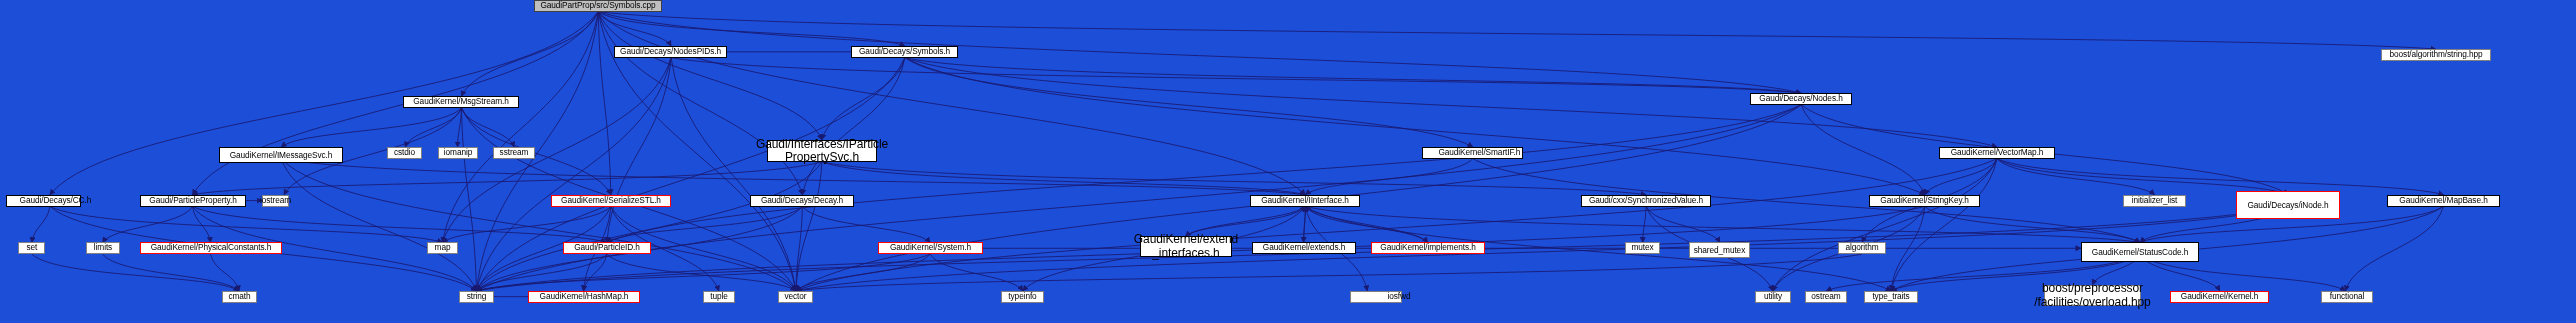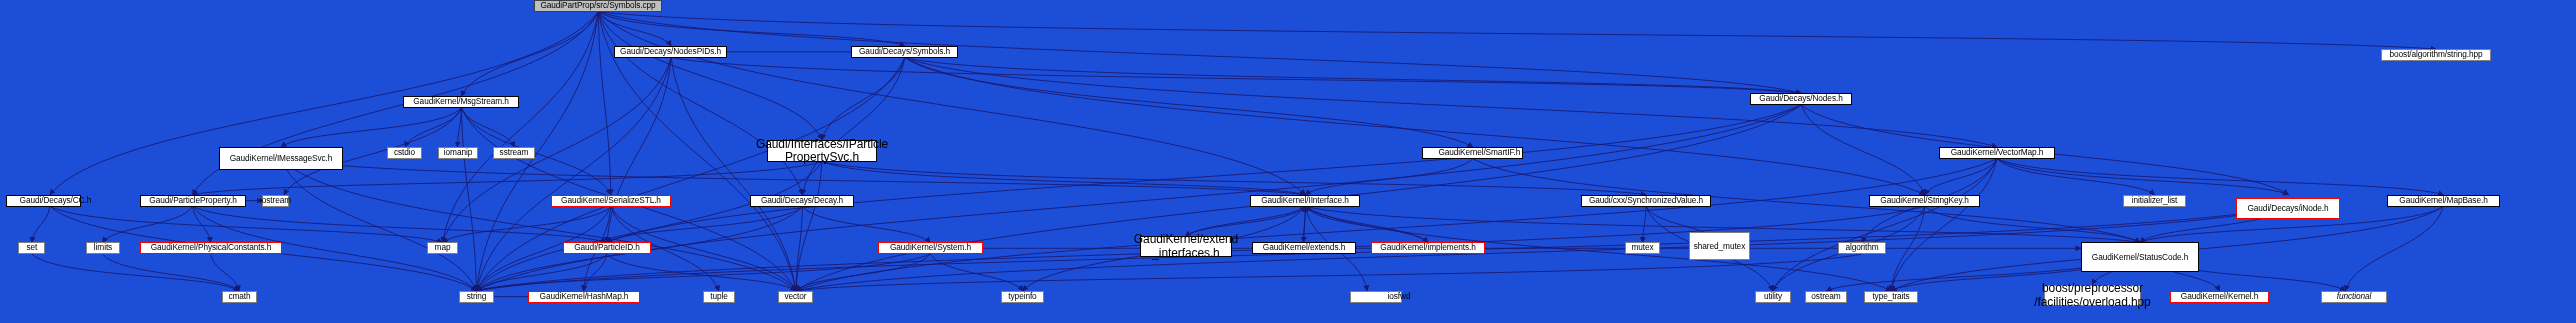--- a/index.html
+++ b/index.html
@@ -185,60 +185,60 @@
   </svg>
   <div id="node-layer">
       <div class="node root" style="left: 534px; top: 0px; width: 128px; height: 11.6px;">GaudiPartProp/src/Symbols.cpp</div>
       <div class="node solid" style="left: 614px; top: 46px; width: 113px; height: 11.6px;">Gaudi/Decays/NodesPIDs.h</div>
       <div class="node solid" style="left: 851px; top: 46px; width: 107px; height: 11.6px;">Gaudi/Decays/Symbols.h</div>
       <div class="node" style="left: 2381px; top: 49px; width: 110px; height: 11.6px;">boost/algorithm/string.hpp</div>
       <div class="node solid" style="left: 1750px; top: 93px; width: 102px; height: 11.6px;">Gaudi/Decays/Nodes.h</div>
       <div class="node solid" style="left: 403px; top: 96px; width: 116px; height: 11.6px;">GaudiKernel/MsgStream.h</div>
       <div class="node solid" style="left: 1422px; top: 147px; width: 101px; height: 11.6px; padding-left: 16px;">GaudiKernel/SmartIF.h</div>
       <div class="node solid" style="left: 1939px; top: 147px; width: 116px; height: 11.6px;">GaudiKernel/VectorMap.h</div>
-      <div class="node solid" style="left: 219px; top: 147px; width: 124px; height: 23px;">GaudiKernel/IMessageSvc.h</div>
+      <div class="node solid" style="left: 219px; top: 147px; width: 124px; height: 16px;">GaudiKernel/IMessageSvc.h</div>
       <div class="node" style="left: 387px; top: 147px; width: 35px; height: 11.6px;">cstdio</div>
       <div class="node" style="left: 438px; top: 147px; width: 40px; height: 11.6px;">iomanip</div>
       <div class="node" style="left: 493px; top: 147px; width: 42px; height: 11.6px;">sstream</div>
       <div class="node solid twoline" style="left: 767px; top: 140px; width: 110px; height: 22px;">Gaudi/Interfaces/IParticle
 PropertySvc.h</div>
       <div class="node solid" style="left: 6.1px; top: 195px; width: 75px; height: 11.6px; padding-left: 26px;">Gaudi/Decays/CC.h</div>
       <div class="node solid" style="left: 140px; top: 195px; width: 106px; height: 11.6px;">Gaudi/ParticleProperty.h</div>
       <div class="node" style="left: 262px; top: 195px; width: 27px; height: 11.6px;">iostream</div>
       <div class="node redborder" style="left: 551px; top: 195px; width: 120px; height: 11.6px;">GaudiKernel/SerializeSTL.h</div>
       <div class="node solid" style="left: 750px; top: 195px; width: 104px; height: 11.6px;">Gaudi/Decays/Decay.h</div>
       <div class="node solid" style="left: 1250px; top: 195px; width: 110px; height: 11.6px;">GaudiKernel/IInterface.h</div>
       <div class="node solid" style="left: 1581px; top: 195px; width: 130px; height: 11.6px;">Gaudi/cxx/SynchronizedValue.h</div>
       <div class="node solid" style="left: 1869px; top: 195px; width: 111px; height: 11.6px;">GaudiKernel/StringKey.h</div>
       <div class="node" style="left: 2123px; top: 195px; width: 63px; height: 11.6px;">initializer_list</div>
-      <div class="node redborder" style="left: 2236px; top: 198px; width: 104px; height: 21px;">Gaudi/Decays/iNode.h</div>
+      <div class="node redborder" style="left: 2236px; top: 191px; width: 104px; height: 28px;">Gaudi/Decays/iNode.h</div>
       <div class="node solid" style="left: 2387px; top: 195px; width: 113px; height: 11.6px;">GaudiKernel/MapBase.h</div>
       <div class="node" style="left: 18.4px; top: 242px; width: 27px; height: 11.6px;">set</div>
       <div class="node" style="left: 86px; top: 242px; width: 34px; height: 11.6px;">limits</div>
       <div class="node redborder" style="left: 140px; top: 242px; width: 142px; height: 11.6px;">GaudiKernel/PhysicalConstants.h</div>
       <div class="node" style="left: 427px; top: 242px; width: 31px; height: 11.6px;">map</div>
       <div class="node redborder" style="left: 563px; top: 242px; width: 88px; height: 11.6px;">Gaudi/ParticleID.h</div>
       <div class="node redborder" style="left: 878px; top: 242px; width: 105px; height: 11.6px;">GaudiKernel/System.h</div>
       <div class="node solid twoline" style="left: 1140px; top: 236px; width: 92px; height: 21px;">GaudiKernel/extend
 _interfaces.h</div>
       <div class="node solid" style="left: 1252px; top: 242px; width: 104px; height: 11.6px;">GaudiKernel/extends.h</div>
       <div class="node redborder" style="left: 1371px; top: 242px; width: 114px; height: 11.6px;">GaudiKernel/implements.h</div>
       <div class="node" style="left: 1625px; top: 242px; width: 35px; height: 11.6px;">mutex</div>
-      <div class="node" style="left: 1689px; top: 232px; width: 61px; height: 28px;">shared_mutex</div>
+      <div class="node" style="left: 1689px; top: 242px; width: 61px; height: 16px;">shared_mutex</div>
       <div class="node" style="left: 1838px; top: 242px; width: 48px; height: 11.6px;">algorithm</div>
-      <div class="node solid" style="left: 2081px; top: 242px; width: 118px; height: 30px;">GaudiKernel/StatusCode.h</div>
+      <div class="node solid" style="left: 2081px; top: 242px; width: 118px; height: 20px;">GaudiKernel/StatusCode.h</div>
       <div class="node" style="left: 222px; top: 291px; width: 35px; height: 11.6px;">cmath</div>
       <div class="node" style="left: 459px; top: 291px; width: 35px; height: 11.6px;">string</div>
       <div class="node redborder" style="left: 528px; top: 291px; width: 112px; height: 11.6px;">GaudiKernel/HashMap.h</div>
       <div class="node" style="left: 703px; top: 291px; width: 32px; height: 11.6px;">tuple</div>
       <div class="node" style="left: 778px; top: 291px; width: 35px; height: 11.6px;">vector</div>
       <div class="node" style="left: 1001px; top: 291px; width: 43px; height: 11.6px;">typeinfo</div>
       <div class="node" style="left: 1350px; top: 291px; width: 35px; height: 11.6px; padding-left: 48px;">iosfwd</div>
       <div class="node" style="left: 1755px; top: 291px; width: 36px; height: 11.6px;">utility</div>
       <div class="node" style="left: 1805px; top: 291px; width: 42px; height: 11.6px;">ostream</div>
       <div class="node" style="left: 1864px; top: 291px; width: 54px; height: 11.6px;">type_traits</div>
       <div class="node twoline" style="left: 2044px; top: 285px; width: 97px; height: 21px;">boost/preprocessor
 /facilities/overload.hpp</div>
       <div class="node redborder" style="left: 2170px; top: 291px; width: 99px; height: 11.6px;">GaudiKernel/Kernel.h</div>
-      <div class="node" style="left: 2321px; top: 291px; width: 66px; height: 11.6px; font-style: italic;">functional</div>
+      <div class="node" style="left: 2321px; top: 291px; width: 52px; height: 11.6px;">functional</div>
     </div>
 </div>
 
 
 </body></html>

